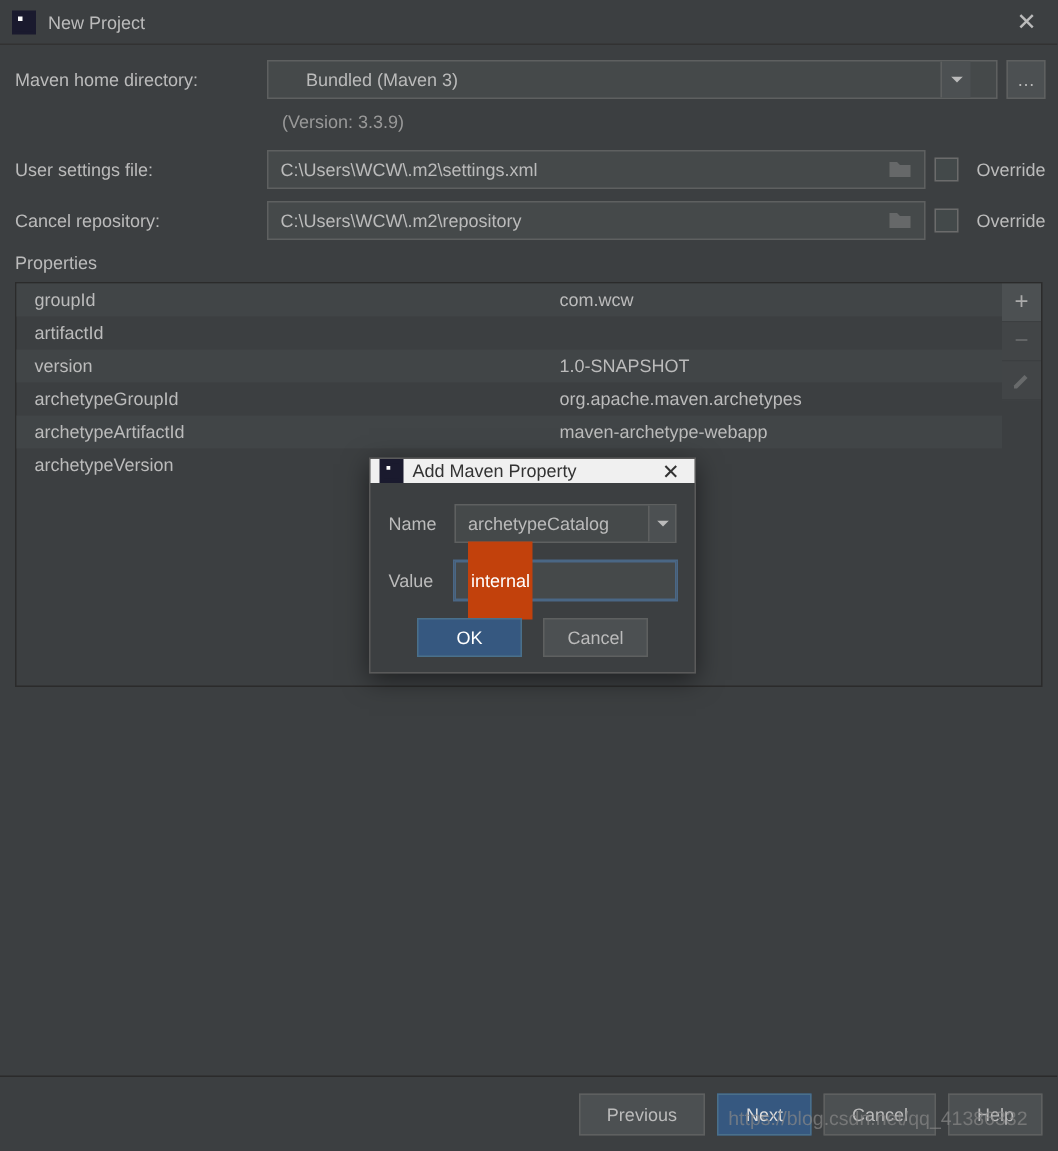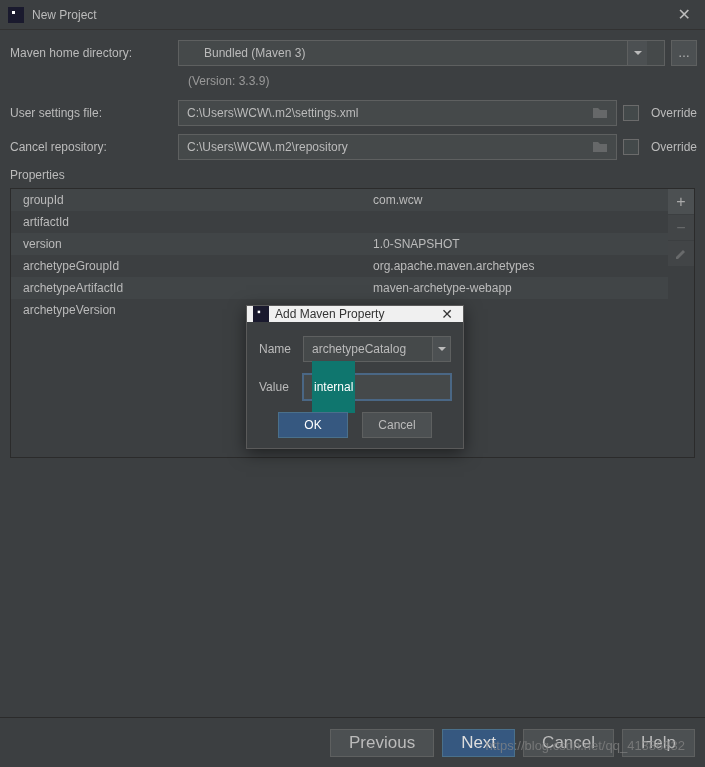--- a/index.html
+++ b/index.html
@@ -53,27 +53,27 @@
     .modal-icon { width: 16px; height: 16px; background: #1a1a2e; margin-right: 6px; display: flex; align-items: center; justify-content: center; }
     .modal-title { flex: 1; color: #333; font-size: 12px; }
     .modal-close { color: #333; font-size: 14px; cursor: pointer; padding: 0 4px; }
     .modal-body { padding: 14px 12px 10px 12px; }
     .modal-row { display: flex; align-items: center; margin-bottom: 12px; }
     .modal-label { width: 44px; color: #bbbbbb; }
     .modal-dropdown { flex: 1; display: flex; align-items: center; background: #45494a; border: 1px solid #5e6060; height: 26px; padding: 0 8px; }
     .modal-dropdown-text { flex: 1; color: #bbbbbb; font-size: 12px; }
     .modal-dropdown-arrow { width: 18px; height: 24px; background: #4c5052; border-left: 1px solid #5e6060; display: flex; align-items: center; justify-content: center; margin-right: -8px; }
     .modal-input { flex: 1; background: #45494a; border: 1px solid #4a6785; height: 26px; padding: 0 8px; display: flex; align-items: center; box-shadow: 0 0 0 1px #4a6785; }
-    .modal-input-value { background: #0f766e; color: #ffffff; padding: 19px 2px; font-size: 12px; }
+    .modal-input-value { background: #c2410c; color: #ffffff; padding: 19px 2px; font-size: 12px; }
     .modal-buttons { display: flex; justify-content: center; gap: 14px; margin-top: 6px; }
     .modal-btn { width: 70px; height: 26px; border: 1px solid #5e6060; background: #4c5052; color: #bbbbbb; display: flex; align-items: center; justify-content: center; cursor: pointer; font-size: 12px; }
     .modal-btn.primary { background: #365880; border-color: #4a708b; color: #ffffff; }
     
     .footer { position: absolute; bottom: 0; left: 0; right: 0; height: 50px; display: flex; align-items: center; justify-content: flex-end; padding: 0 10px; gap: 8px; border-top: 1px solid #2b2b2b; background: #3c3f41; }
-    .footer-btn { height: 28px; padding: 0 18px; border: 1px solid #5e6060; background: #4c5052; color: #bbbbbb; display: flex; align-items: center; justify-content: center; cursor: pointer; font-size: 17px; }
+    .footer-btn { height: 28px; padding: 0 18px; border: 1px solid #5e6060; background: #4c5052; color: #bbbbbb; display: flex; align-items: center; justify-content: center; cursor: pointer; font-size: 12px; }
     .footer-btn.primary { background: #365880; border-color: #4a708b; color: #dddddd; }
     .watermark { position: absolute; bottom: 14px; right: 20px; color: #888; font-size: 13px; pointer-events: none; opacity: 0.7; }
   </style>
 </head>
 <body>
 
 <div class="titlebar">
   <div class="titlebar-icon">
     <svg viewBox="0 0 12 12">
         <rect width="12" height="12" fill="#1a1a2e"></rect>

